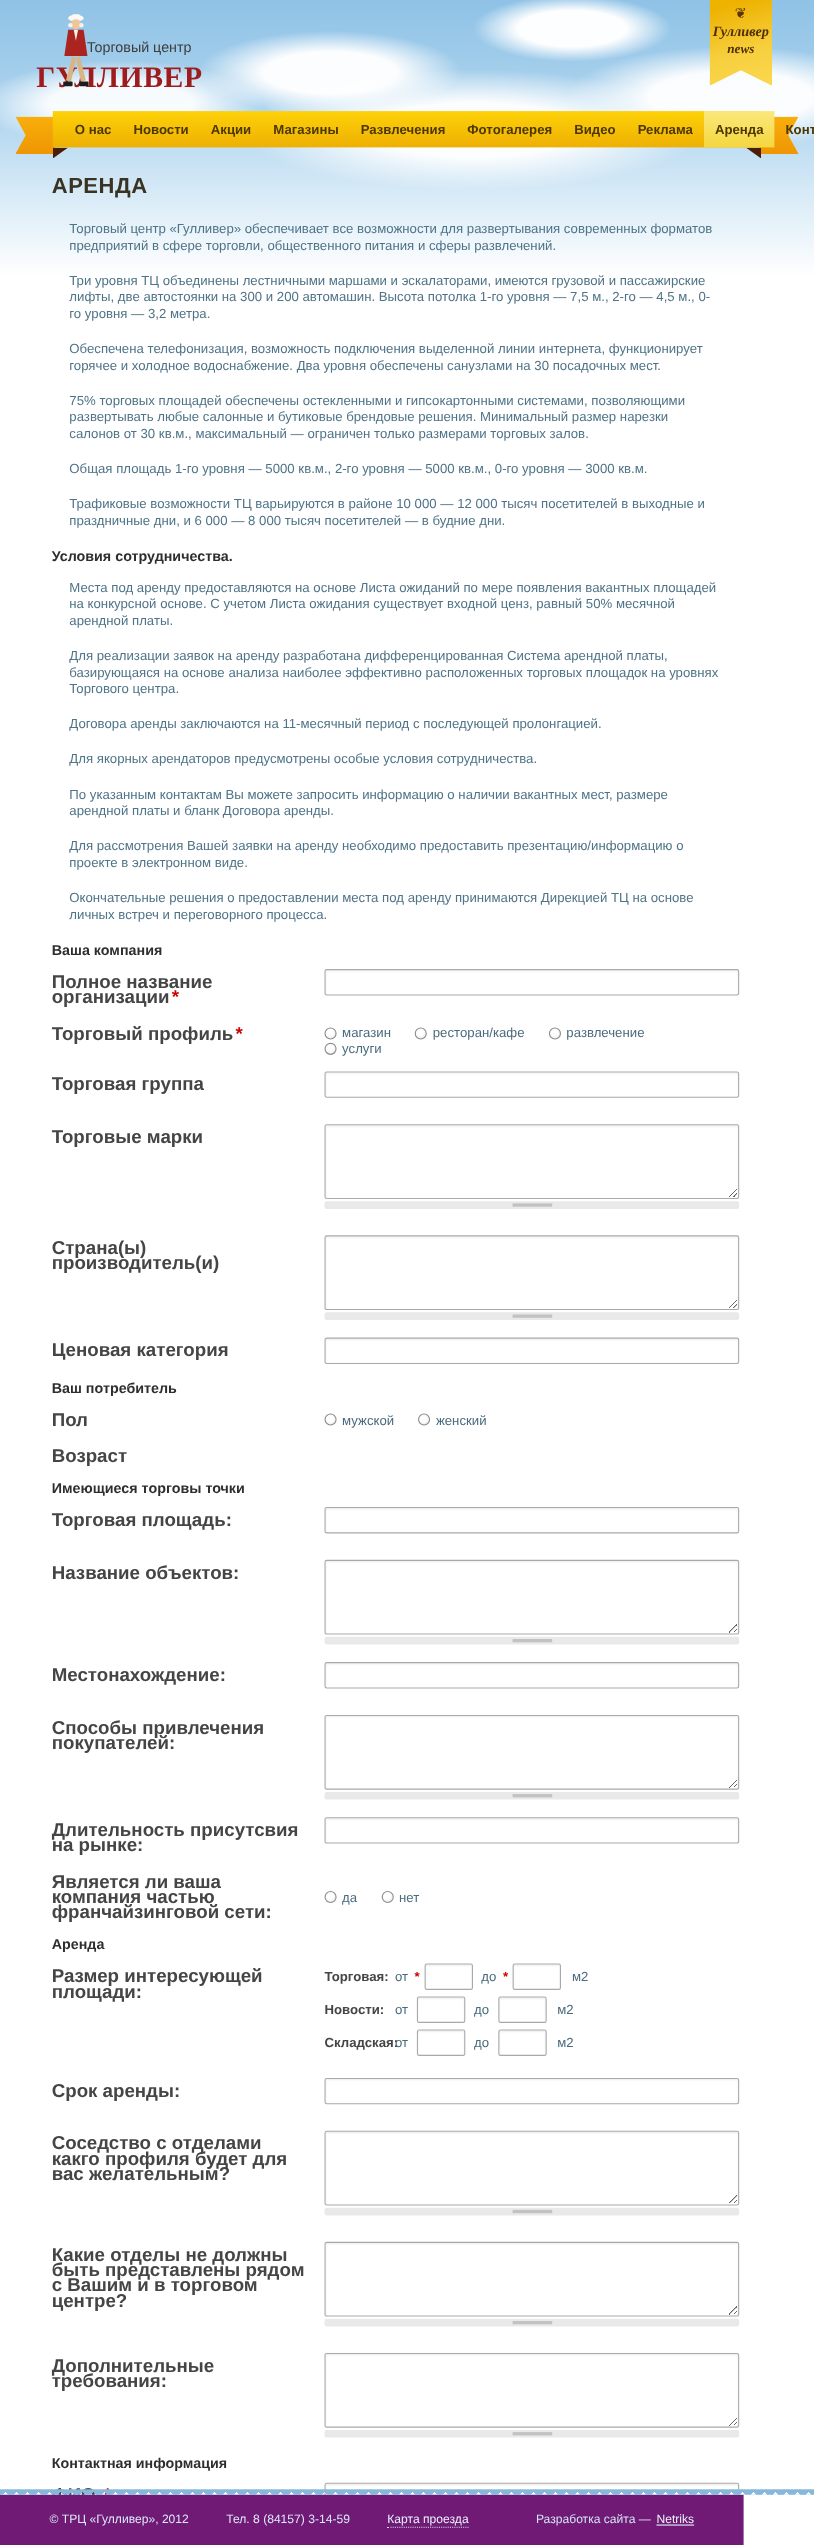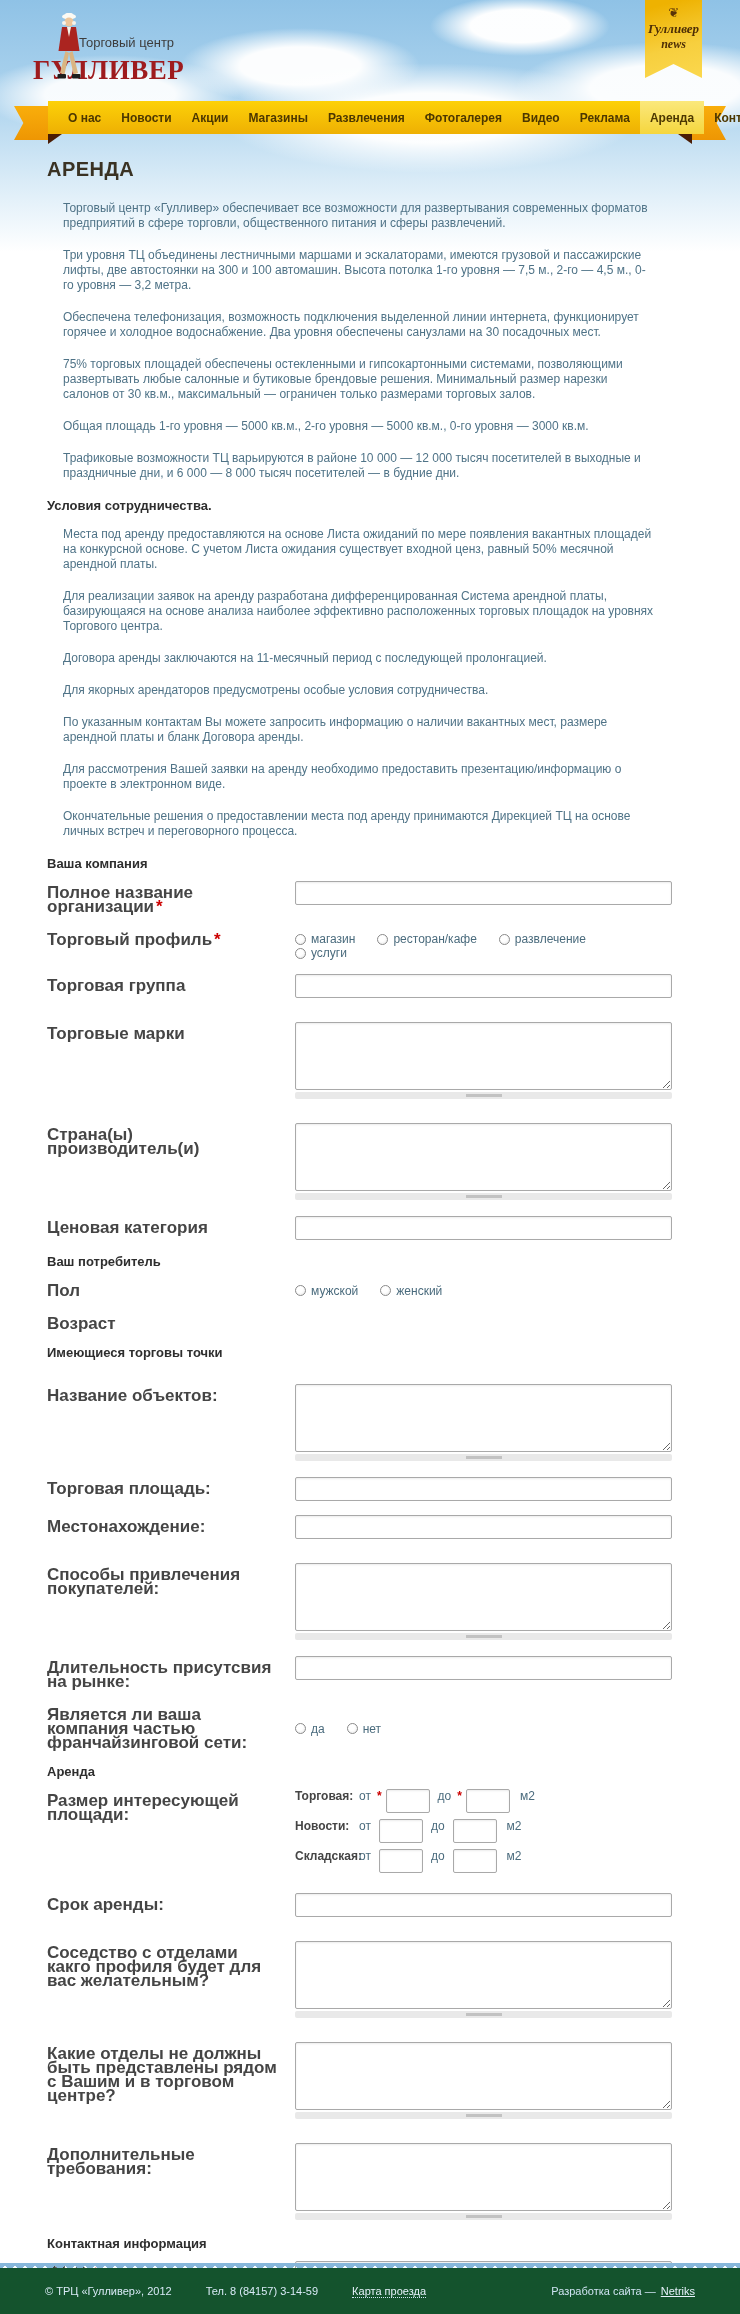--- a/index.html
+++ b/index.html
@@ -71,29 +71,29 @@
                   resize:both; overflow:auto; display:block; }
   .resize-bar { width:377px; height:7px; background:#e9e9e9; border-radius:2px; margin-top:2px; position:relative; cursor:row-resize; }
   .resize-bar .grip { position:absolute; left:50%; top:2px; width:36px; height:3px; margin-left:-18px; background:#c2c2c2; }
 
   .opts { display:flex; align-items:center; padding-top:4px; flex-wrap:wrap; }
   .opt { display:flex; align-items:center; margin-right:22px; font-size:12px; color:#4a6b7d; }
   input.radio { appearance:none; -webkit-appearance:none; width:11px; height:11px; margin:0 5px 0 0;
                 border:1px solid #8a8a8a; border-radius:50%;
                 background:radial-gradient(circle at 40% 35%, #ffffff 40%, #e4e4e4 100%); cursor:pointer; }
 
-  .size-row { display:flex; margin-bottom:6px; font-size:12px; color:#4a6b7d; }
+  .size-row { display:flex; align-items:center; margin-bottom:6px; font-size:12px; color:#4a6b7d; }
   .size-name { width:64px; font-weight:bold; color:#454545; }
   .size-word { margin:0 4px 0 0; }
   input.small { width:44px; height:24px; box-sizing:border-box; border:1px solid #a9a9a9; border-radius:2px;
                 box-shadow:inset 0 1px 2px rgba(0,0,0,.08); margin:0 8px 0 4px; }
   .unit { margin-left:2px; }
 
   
-  footer { position:absolute; left:0; bottom:0; width:740px; height:46px; background:#14532d; z-index:7; }
+  footer { position:absolute; left:0; bottom:0; width:676px; height:46px; background:#701a75; z-index:7; }
   .zz { position:absolute; left:0; top:-5px; width:740px; height:5px;
         background-image:linear-gradient(135deg,#87b7da 50%,transparent 50%),
                          linear-gradient(-135deg,#87b7da 50%,transparent 50%);
         background-size:10px 5px; background-repeat:repeat-x; }
   .foot-in { display:flex; align-items:center; height:46px; padding:0 45px; box-sizing:border-box;
              font-size:11px; color:#d9eaf7; }
   .foot-in .sep { width:34px; }
   a.flink-dotted { color:#e6f2fb; text-decoration:none; border-bottom:1px dotted #cfe4f4; cursor:pointer; }
   .spacer { flex:1; }
   .dev { color:#cfe3f2; }
@@ -146,21 +146,21 @@
     <a>Реклама</a>
     <a class="active">Аренда</a>
     <a>Контакты</a>
   </nav>
 
   <main class="content">
 
     <h1 class="page-title">АРЕНДА</h1>
 
     <p>Торговый центр «Гулливер» обеспечивает все возможности для развертывания современных форматов предприятий в сфере торговли, общественного питания и сферы развлечений.</p>
-    <p>Три уровня ТЦ объединены лестничными маршами и эскалаторами, имеются грузовой и пассажирские лифты, две автостоянки на 300 и 100 автомашин. Высота потолка 1-го уровня — 7,5 м., 2-го — 4,5 м., 0-го уровня — 3,2 метра.</p>
+    <p>Три уровня ТЦ объединены лестничными маршами и эскалаторами, имеются грузовой и пассажирские лифты, две автостоянки на 300 и 200 автомашин. Высота потолка 1-го уровня — 7,5 м., 2-го — 4,5 м., 0-го уровня — 3,2 метра.</p>
     <p>Обеспечена телефонизация, возможность подключения выделенной линии интернета, функционирует горячее и холодное водоснабжение. Два уровня обеспечены санузлами на 30 посадочных мест.</p>
     <p>75% торговых площадей обеспечены остекленными и гипсокартонными системами, позволяющими развертывать любые салонные и бутиковые брендовые решения. Минимальный размер нарезки салонов от 30 кв.м., максимальный — ограничен только размерами торговых залов.</p>
     <p>Общая площадь 1-го уровня — 5000 кв.м., 2-го уровня — 5000 кв.м., 0-го уровня — 3000 кв.м.</p>
     <p>Трафиковые возможности ТЦ варьируются в районе 10 000 — 12 000 тысяч посетителей в выходные и праздничные дни, и 6 000 — 8 000 тысяч посетителей — в будние дни.</p>
 
     <h2 class="sec">Условия сотрудничества.</h2>
     <p>Места под аренду предоставляются на основе Листа ожиданий по мере появления вакантных площадей на конкурсной основе. С учетом Листа ожидания существует входной ценз, равный 50% месячной арендной платы.</p>
     <p>Для реализации заявок на аренду разработана дифференцированная Система арендной платы, базирующаяся на основе анализа наиболее эффективно расположенных торговых площадок на уровнях Торгового центра.</p>
     <p>Договора аренды заключаются на 11-месячный период с последующей пролонгацией.</p>
     <p>Для якорных арендаторов предусмотрены особые условия сотрудничества.</p>
@@ -244,33 +244,33 @@
             </span>
         </div>
       </div>
 
       <div class="frow">
         <div class="flabel">Возраст</div>
       </div>
 
       <h2 class="formsec">Имеющиеся торговы точки</h2>
 
+      <div class="frow">
+        <div class="flabel">Торговая площадь:</div>
+        <div class="ffield"><input class="text" type="text" style=""></div>
+      </div>
+
       <div class="frow ta">
         <div class="flabel">Название объектов:</div>
         <div class="ffield">
           <textarea class="area" style=""></textarea>
           <div class="resize-bar">
               <div class="grip"></div>
             </div>
         </div>
-      </div>
-
-      <div class="frow">
-        <div class="flabel">Торговая площадь:</div>
-        <div class="ffield"><input class="text" type="text" style=""></div>
       </div>
 
       <div class="frow">
         <div class="flabel">Местонахождение:</div>
         <div class="ffield"><input class="text" type="text" style=""></div>
       </div>
 
       <div class="frow ta">
         <div class="flabel">Способы привлечения покупателей:</div>
         <div class="ffield">

